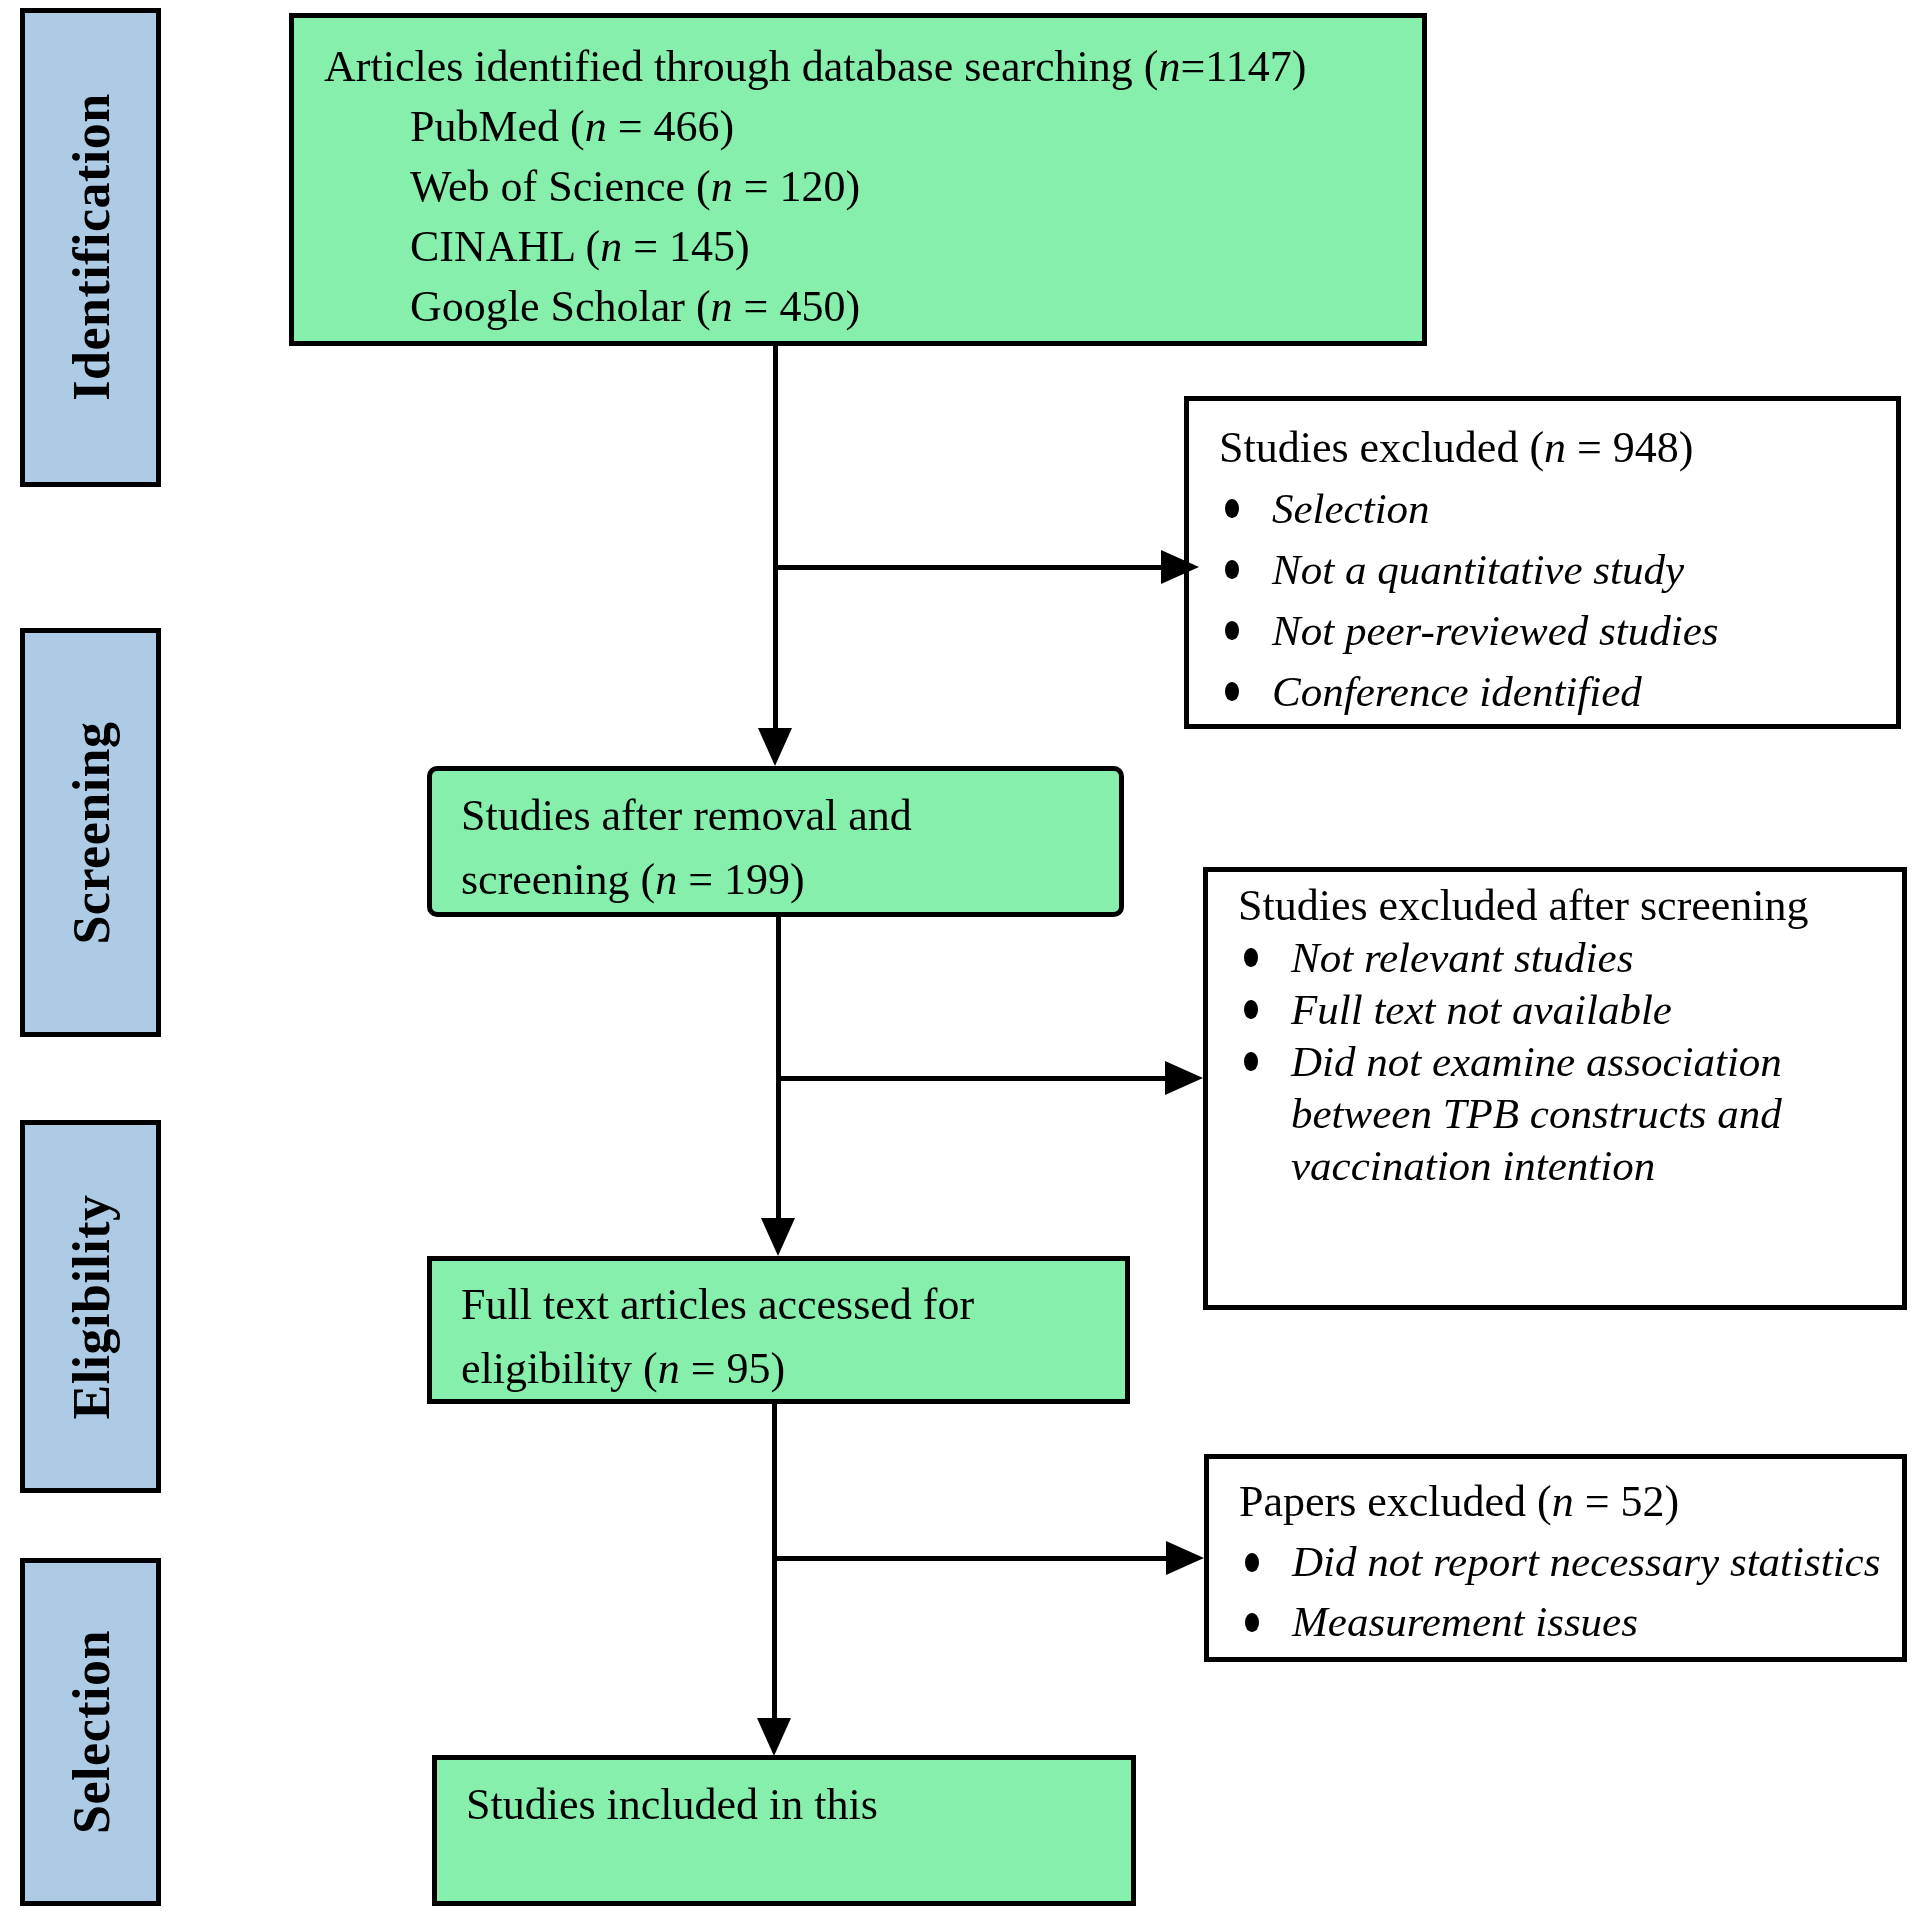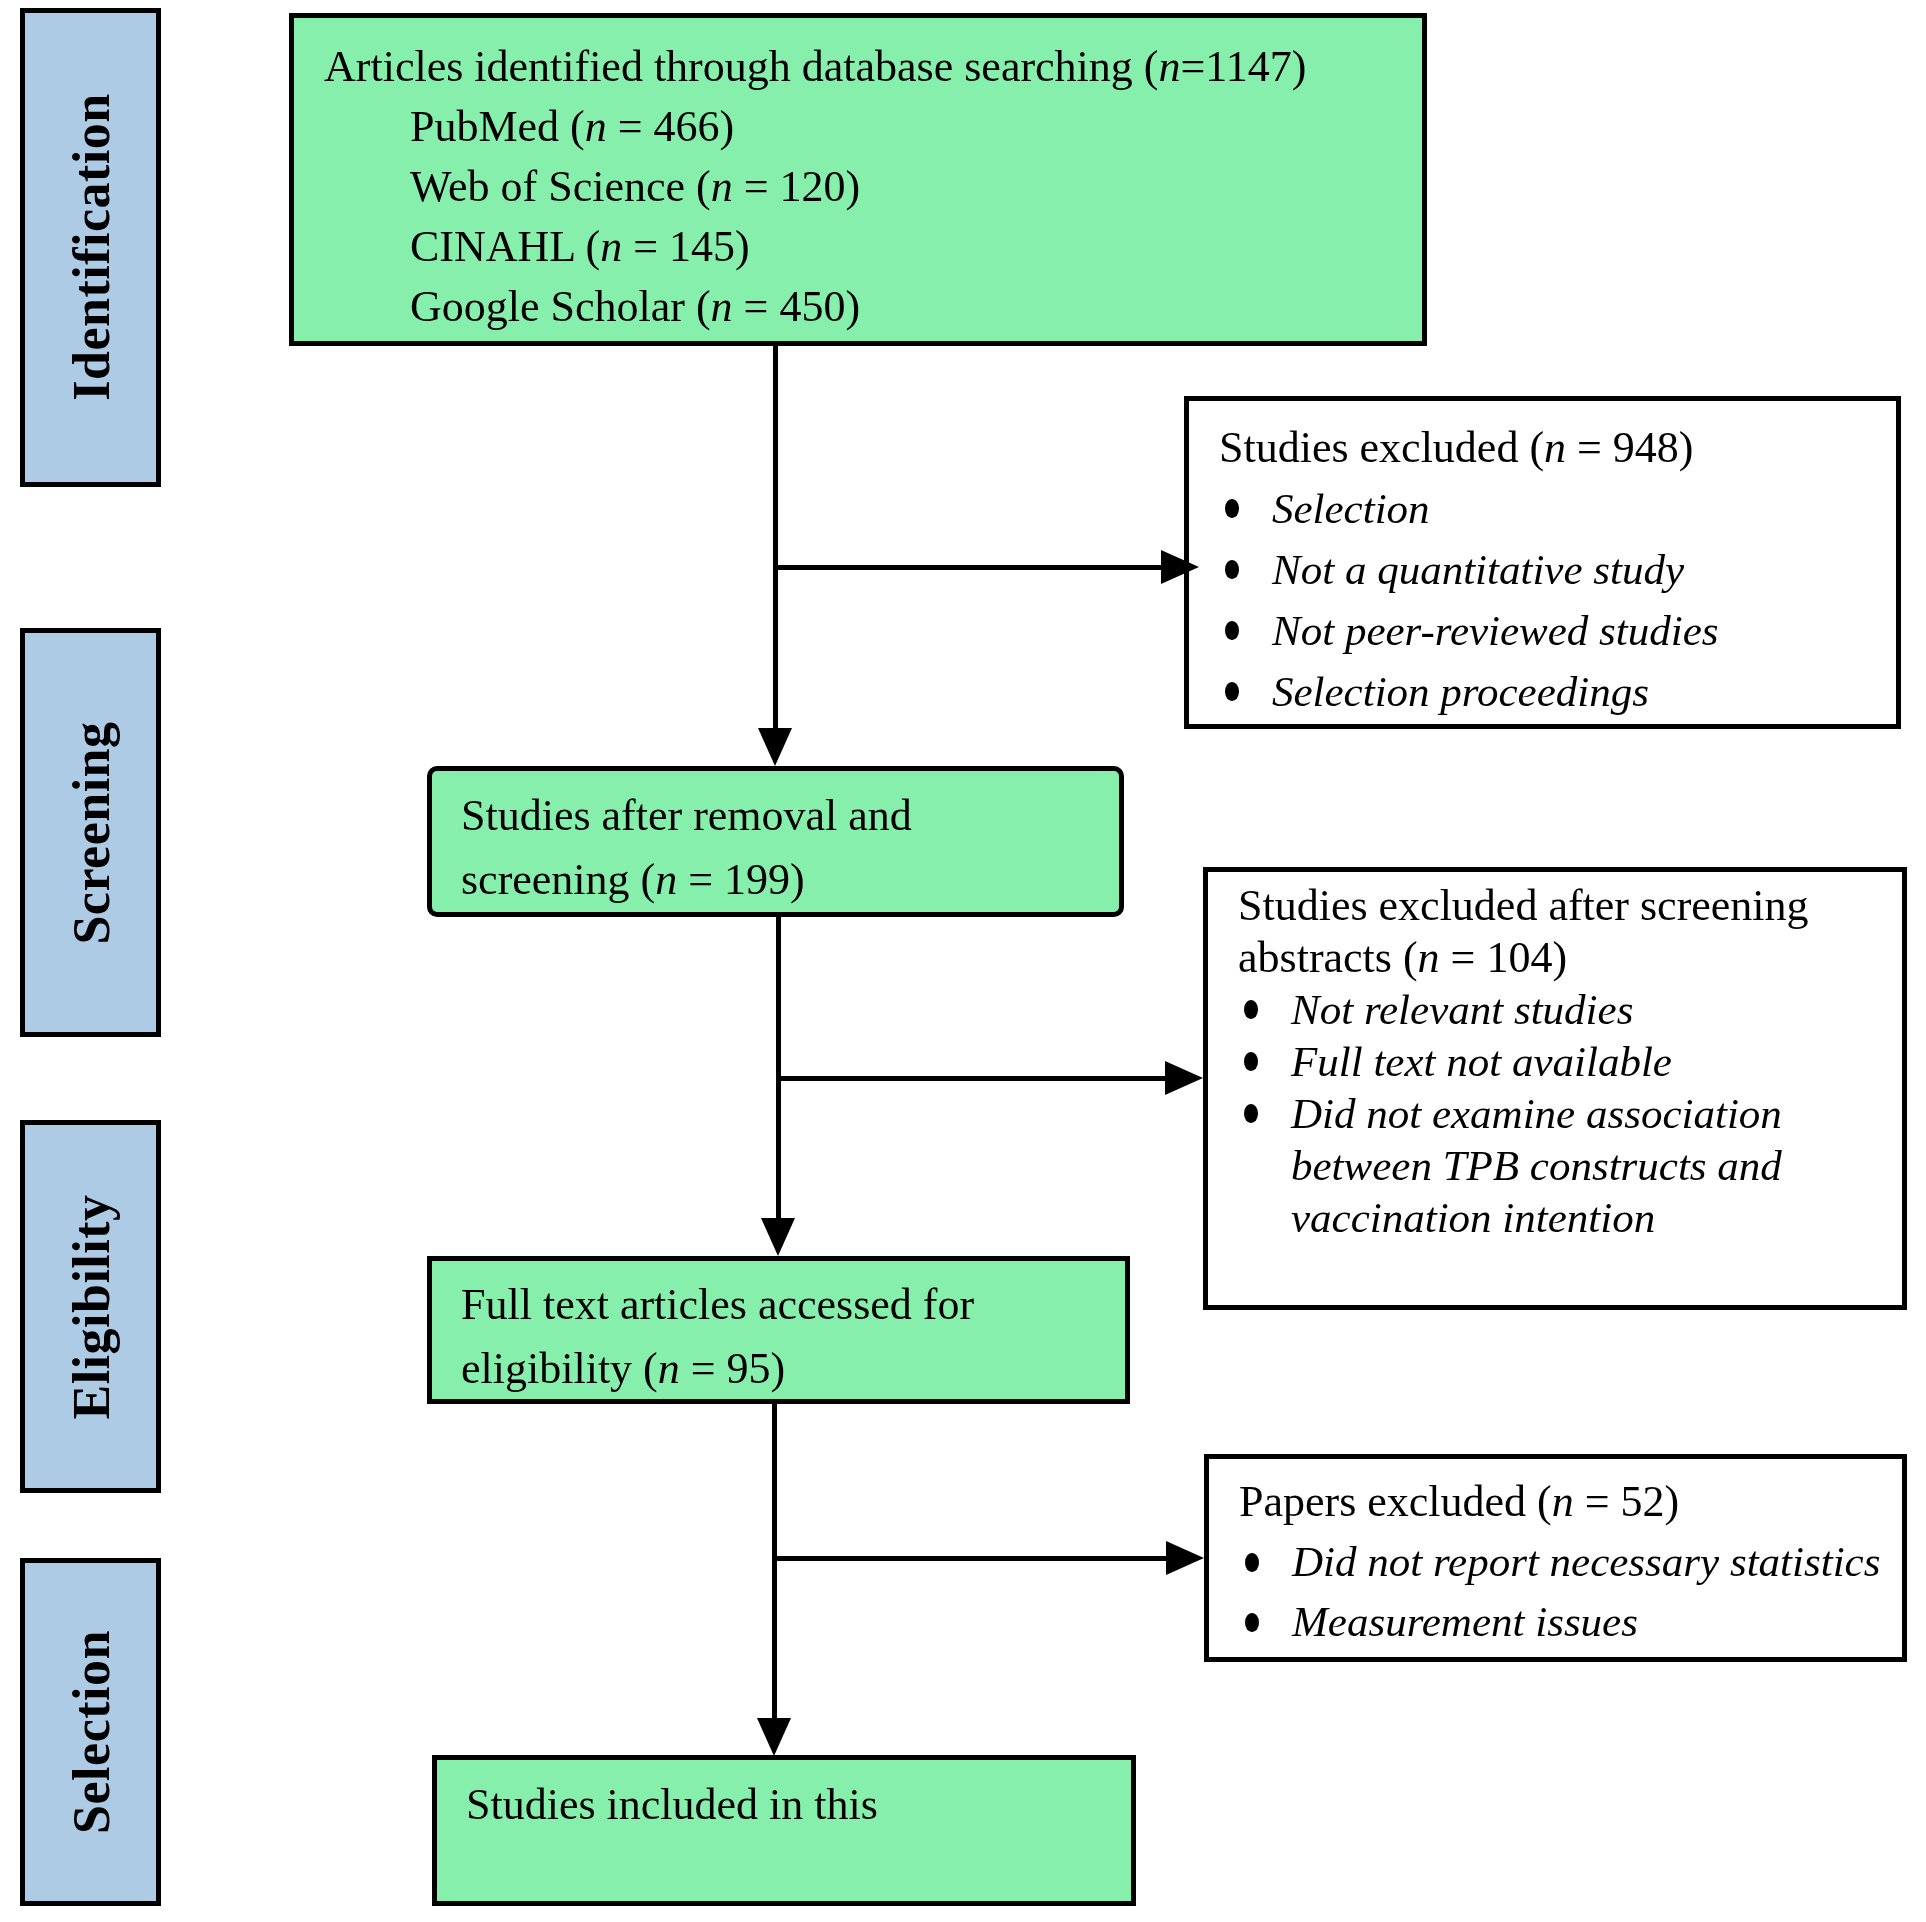--- a/index.html
+++ b/index.html
@@ -99,27 +99,26 @@
     <div class="bullet-row">
       <span class="marker"></span>
       <span class="btext">Not a quantitative study</span>
     </div>
     <div class="bullet-row">
       <span class="marker"></span>
       <span class="btext">Not peer-reviewed studies</span>
     </div>
     <div class="bullet-row">
       <span class="marker"></span>
-      <span class="btext">Selection proceedings</span>
+      <span class="btext">Conference identified</span>
     </div>
   </div>
 
   <div class="ebox" id="box-excluded-2">
     <div class="line"><span>Studies excluded after screening</span></div>
-    <div class="line"><span>abstracts (</span><span class="it">n</span><span> = 104)</span></div>
     <div class="bullet-row">
       <span class="marker"></span>
       <span class="btext">Not relevant studies</span>
     </div>
     <div class="bullet-row">
       <span class="marker"></span>
       <span class="btext">Full text not available</span>
     </div>
     <div class="bullet-row">
       <span class="marker"></span>

